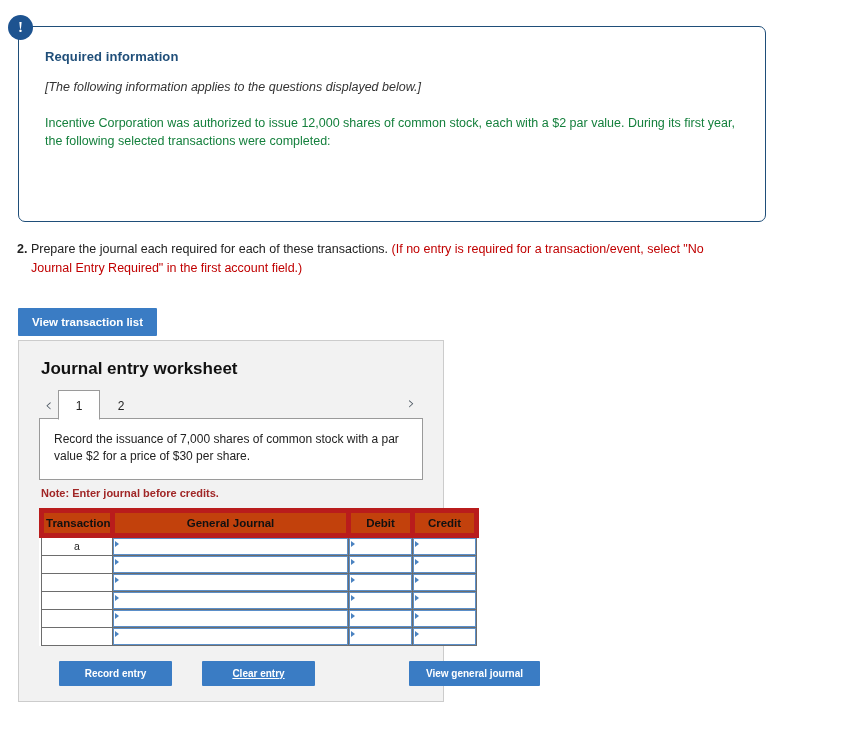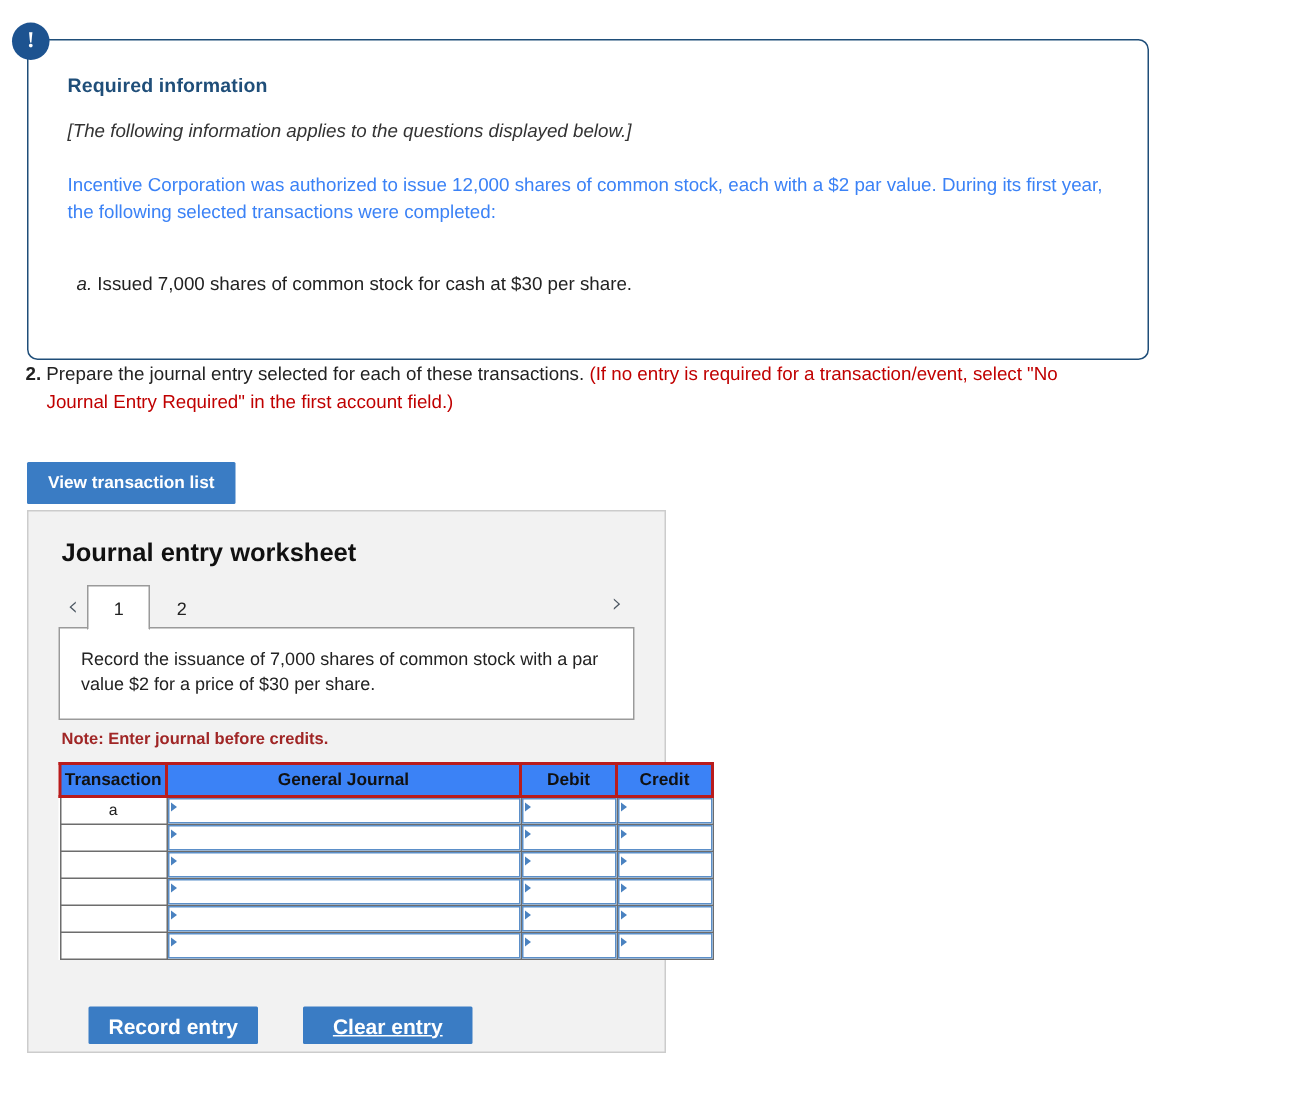--- a/index.html
+++ b/index.html
@@ -55,23 +55,23 @@
     letter-spacing: .1px;
   }
   .info-italic {
     font-style: italic;
     font-size: 12.5px;
     color: #333333;
     margin: 0 0 20px 0;
   }
   .info-para {
     font-size: 12.5px;
-    color: #3b82f6;
+    color: #15803d;
     line-height: 1.45;
-    margin: 0 0 30px 0;
+    margin: 0 0 16px 0;
     max-width: 690px;
   }
   .info-list-row {
     font-size: 12.5px;
     color: #222222;
     line-height: 1.48;
     margin: 0;
     padding-left: 6px;
   }
   .li-marker { font-style: italic; }
@@ -194,22 +194,22 @@
 
   
   #journal-table {
     border-collapse: collapse;
     width: 437px;
     table-layout: fixed;
     background: #ffffff;
     border: 1px solid #6d6d6d;
   }
   #journal-table th {
-    background: #3b82f6;
-    border: 2px solid #b91c1c;
+    background: #c2410c;
+    border: 5px solid #b91c1c;
     color: #111111;
     font-size: 11.5px;
     font-weight: bold;
     padding: 4px 2px;
     text-align: center;
     height: 18px;
   }
   #journal-table td {
     border: 1px solid #6d6d6d;
     padding: 0;
@@ -263,52 +263,49 @@
   }
 
   
   #ws-buttons {
     position: relative;
     margin-top: 15px;
     height: 26px;
   }
   .ws-btn {
     position: absolute;
-    top: 16px;
+    top: 0;
     background: #3a7cc4;
     color: #ffffff;
     border: none;
     font-family: "Liberation Sans", sans-serif;
-    font-size: 14px;
+    font-size: 10px;
     font-weight: bold;
     height: 25px;
     cursor: pointer;
     border-radius: 1px;
   }
   #btn-record-entry { left: 20px; width: 113px; }
   #btn-clear-entry  { left: 163px; width: 113px; text-decoration: underline; }
   #btn-view-journal { left: 370px; width: 131px; }
 </style>
 </head>
 <body>
 
 <div id="info-wrap">
   <div id="info-badge">!</div>
   <div id="info-box">
     <p class="info-title">Required information</p>
     <p class="info-italic">[The following information applies to the questions displayed below.]</p>
     <p class="info-para">Incentive Corporation was authorized to issue 12,000 shares of common stock, each with a $2 par value. During its first year, the following selected transactions were completed:</p>
-    <p class="info-list-row">
-      <span class="li-marker">a.</span><span> Issued 7,000 shares of common stock for cash at $30 per share.</span>
-    </p>
   </div>
 </div>
 
 <div id="question">
-  <span class="qnum">2.</span><span> Prepare the journal entry selected for each of these transactions. </span><span class="qred">(If no entry is required for a transaction/event, select "No</span>
+  <span class="qnum">2.</span><span> Prepare the journal each required for each of these transactions. </span><span class="qred">(If no entry is required for a transaction/event, select "No</span>
   <span class="qindent qred">Journal Entry Required" in the first account field.)</span>
 </div>
 
 <button id="view-transaction-list">View transaction list</button>
 
 <div id="worksheet">
   <div id="worksheet-title">Journal entry worksheet</div>
 
   <div id="tabs-row">
     <span class="chev" id="chev-left">‹</span>
@@ -444,14 +441,15 @@
               <input type="text" style="">
             </span>
           </td>
         </tr>
       </tbody>
   </table>
 
   <div id="ws-buttons">
     <button class="ws-btn" id="btn-record-entry">Record entry</button>
     <button class="ws-btn" id="btn-clear-entry">Clear entry</button>
+    <button class="ws-btn" id="btn-view-journal">View general journal</button>
   </div>
 </div>
 
 </body></html>

